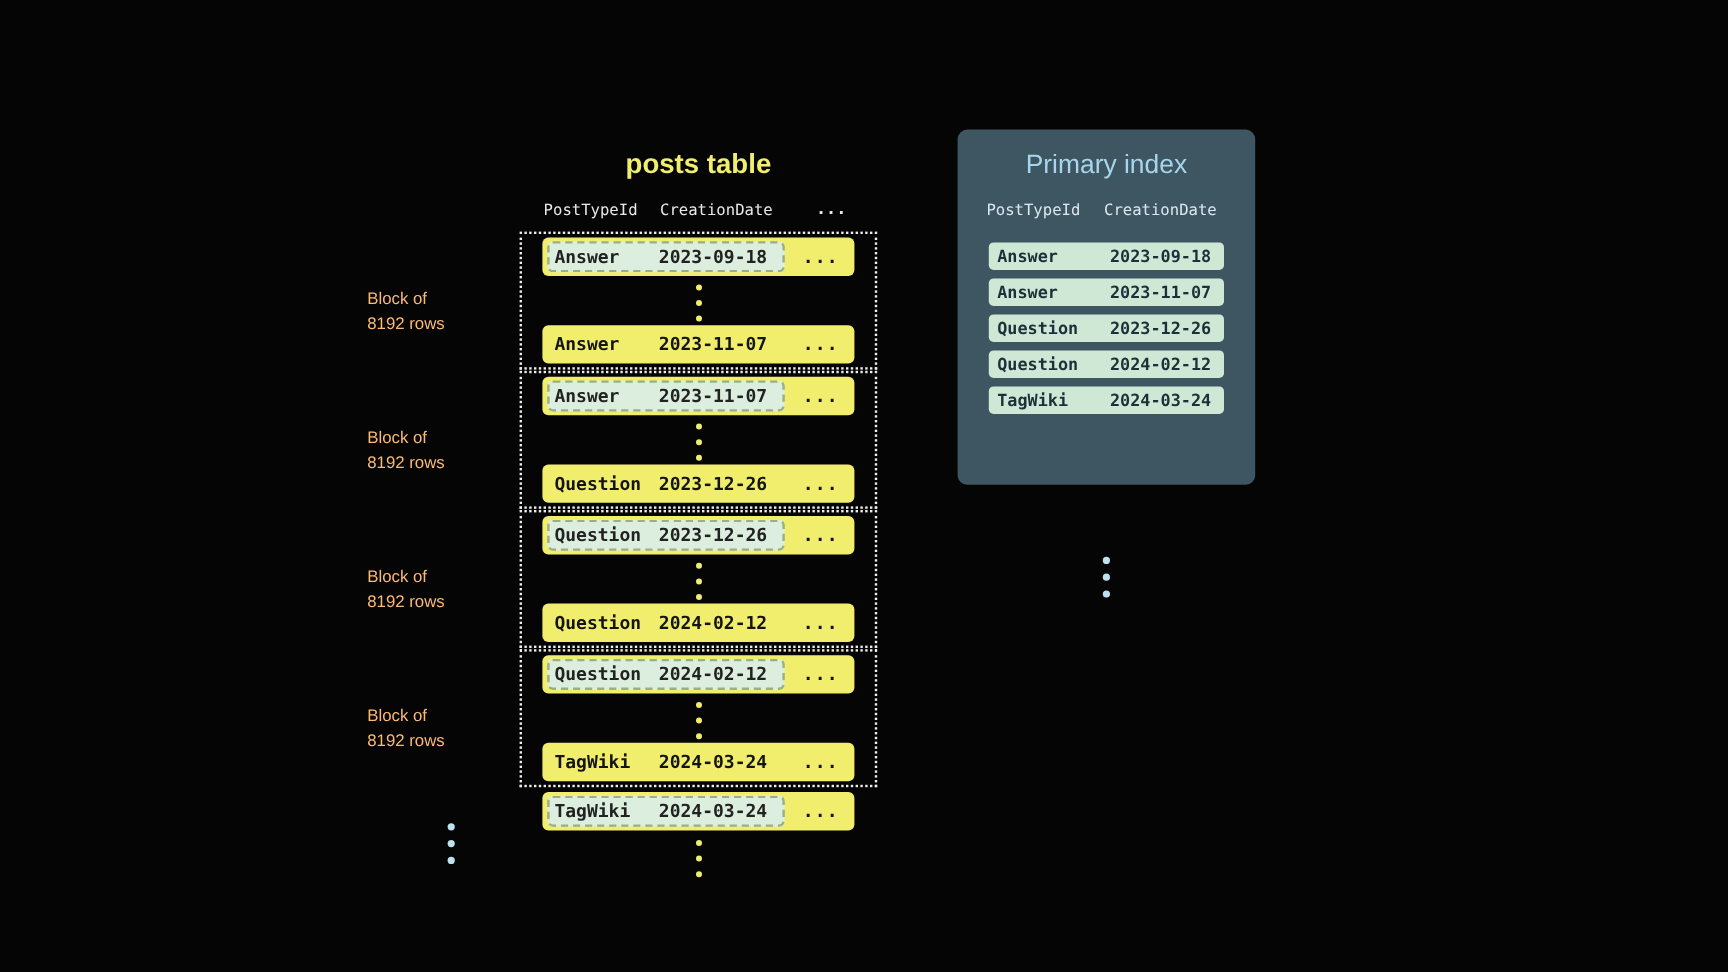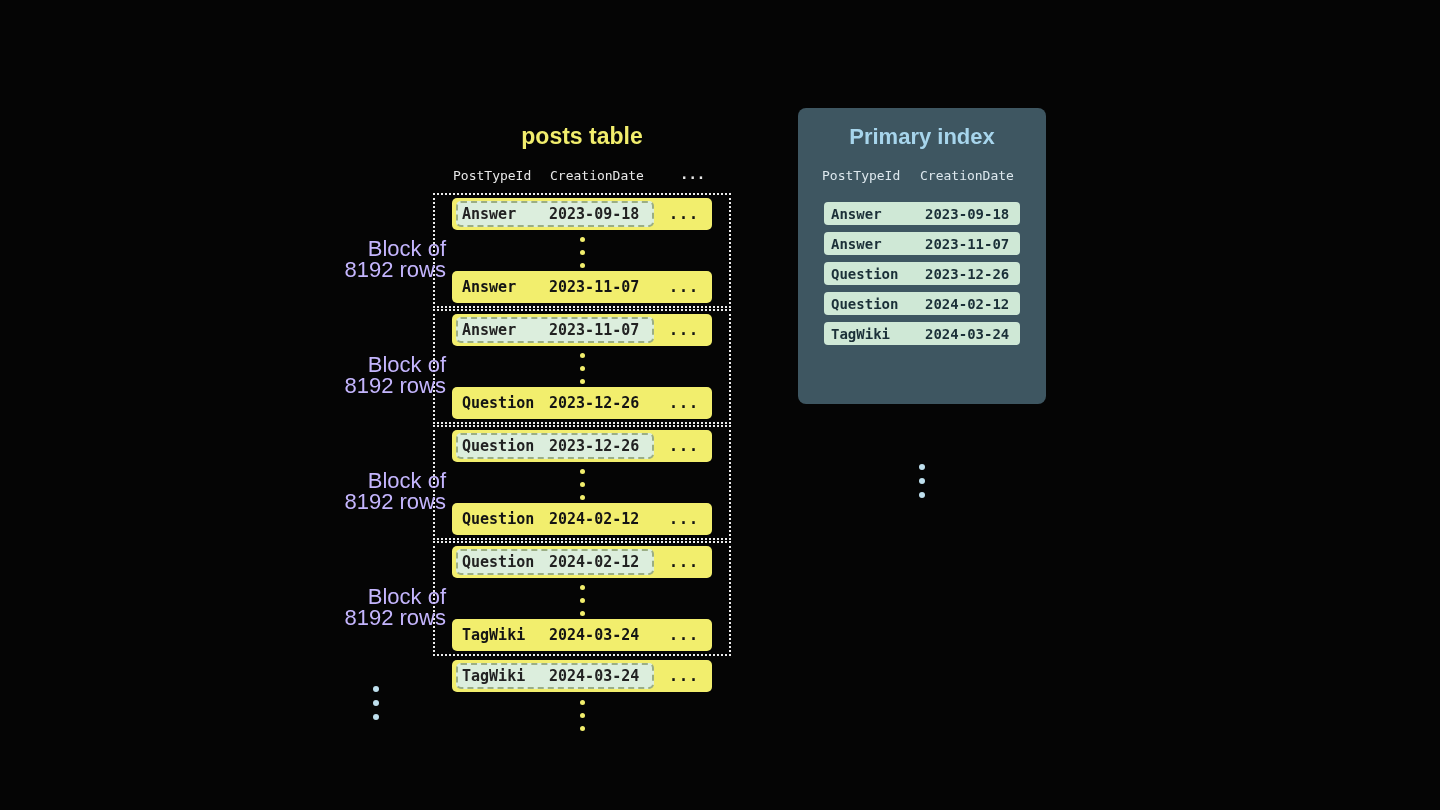--- a/index.html
+++ b/index.html
@@ -52,36 +52,36 @@
   .dots { position: absolute; display: flex; flex-direction: column; align-items: center; }
   .dots i { display: block; border-radius: 50%; }
   .dots-yellow i { width: 5px; height: 5px; background: #f2ee6d; margin: 4px 0; }
   .dots-blue i   { width: 6px; height: 6px; background: #bfe0ee; margin: 4px 0; }
   .block .dots { left: 0; right: 0; top: 38px; }
   .dots-table-bottom { left: 452px; width: 260px; top: 696px; }
   .dots-left { left: 346px; width: 60px; top: 682px; }
 
   .block-label {
     position: absolute; left: 306px; width: 140px;
-    text-align: right;
+    text-align: left;
     font-family: "Liberation Sans", sans-serif;
-    font-size: 22px; line-height: 21px; color: #c4b5fd;
+    font-size: 14px; line-height: 21px; color: #fdba74;
   }
   .bl1 { top: 238px; } .bl2 { top: 354px; } .bl3 { top: 470px; } .bl4 { top: 586px; }
 
   
   .panel {
     position: absolute; left: 798px; top: 108px; width: 248px; height: 296px;
     background: #3e5661; border-radius: 8px;
   }
   .pi-title {
     position: absolute; left: 0; top: 16px; width: 248px;
     text-align: center;
     font-family: "Liberation Sans", sans-serif;
-    font-size: 22px; font-weight: 700; color: #a7d5ec;
+    font-size: 22px; font-weight: 400; color: #a7d5ec;
   }
   .pi-header-col1 { position: absolute; left: 24px; top: 60px; font-size: 13px; color: #dde8ee; }
   .pi-header-col2 { position: absolute; left: 122px; top: 60px; font-size: 13px; color: #dde8ee; }
 
   .index-row {
     position: absolute; left: 26px; width: 196px; height: 23px;
     background: #cfe8d6; border-radius: 4px;
     display: flex; align-items: center;
     font-size: 14px; font-weight: 700; color: #1b3038;
   }

